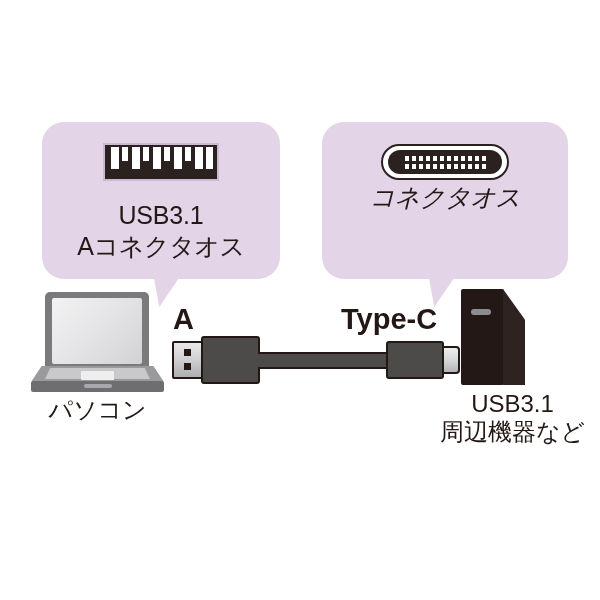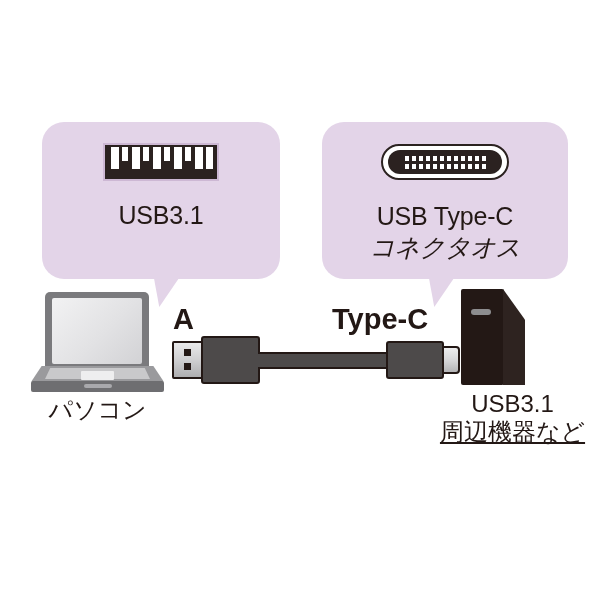--- a/index.html
+++ b/index.html
@@ -239,20 +239,21 @@
       <span class="pin" style="left:25px; width:8px;  height:22px;"></span>
       <span class="pin" style="left:36px; width:6px;  height:14px;"></span>
       <span class="pin" style="left:46px; width:8px;  height:22px;"></span>
       <span class="pin" style="left:57px; width:6px;  height:14px;"></span>
       <span class="pin" style="left:67px; width:8px;  height:22px;"></span>
       <span class="pin" style="left:78px; width:6px;  height:14px;"></span>
       <span class="pin" style="left:88px; width:8px;  height:22px;"></span>
       <span class="pin" style="left:99px; width:7px;  height:22px;"></span>
     </div>
     <div class="bubble-text bubble-line1" style="margin-top:22px;">USB3.1</div>
+    <div class="bubble-text bubble-line2" style="margin-top:3px;">Aコネクタオス</div>
   </div>
   <div class="bubble-tail" style="left:150px; top:277px; transform: skewX(-14deg);"></div>
 
   <div class="bubble" style="left:322px; top:122px; width:246px; height:157px; padding-top:22px;">
     <div class="port-c-outer">
       <div class="port-c-inner">
         <div class="port-c-row">
           <span></span>
             <span></span>
             <span></span>
@@ -275,21 +276,20 @@
             <span></span>
           <span></span>
             <span></span>
             <span></span>
             <span></span>
             <span></span>
             <span></span>
         </div>
       </div>
     </div>
-    <div class="bubble-text bubble-line1" style="margin-top:22px;">USB Type-C</div>
     <div class="bubble-text bubble-line2" style="margin-top:3px;font-style:italic;">コネクタオス</div>
   </div>
   <div class="bubble-tail" style="left:425px; top:277px; transform: skewX(-14deg);"></div>
 
   <div class="laptop" style="left:31px; top:292px; width:133px; height:100px;">
     <div class="lid"></div>
     <div class="screen"></div>
     <div class="deck"></div>
     <div class="deck-inner"></div>
     <div class="trackpad"></div>
@@ -303,29 +303,29 @@
   <div>
     <div class="usb-a-tip" style="left:172px; top:341px; width:31px; height:38px;">
       <div class="hole" style="top:6px;"></div>
       <div class="hole" style="top:20px;"></div>
     </div>
     <div class="usb-a-body" style="left:201px; top:336px; width:59px; height:48px;"></div>
   </div>
 
   <div class="cord" style="left:258px; top:352px; width:132px; height:17px;"></div>
 
-  <div class="plug-label" style="left:332px; top:303px;">Type-C</div>
+  <div class="plug-label" style="left:341px; top:303px;">Type-C</div>
 
   <div>
     <div class="typec-body" style="left:386px; top:341px; width:58px; height:38px;"></div>
     <div class="typec-tip" style="left:442px; top:346px; width:18px; height:28px;"></div>
   </div>
 
   <div>
     <div class="tower-front" style="left:461px; top:289px; width:43px; height:96px;"></div>
     <div class="tower-side" style="left:503px; top:289px; width:22px; height:96px;
                 clip-path: polygon(0 0, 100% 32%, 100% 100%, 0 100%);"></div>
     <div class="tower-slot" style="left:471px; top:309px; width:20px; height:6px;"></div>
   </div>
   <div class="device-label" style="left:435px; top:390px; width:155px;">USB3.1</div>
-  <div class="device-label" style="left:435px; top:418px; width:155px;text-decoration:underline;">周辺機器など</div>
+  <div class="device-label" style="left:435px; top:418px; width:155px;">周辺機器など</div>
 
 </div>
 
 </body></html>

